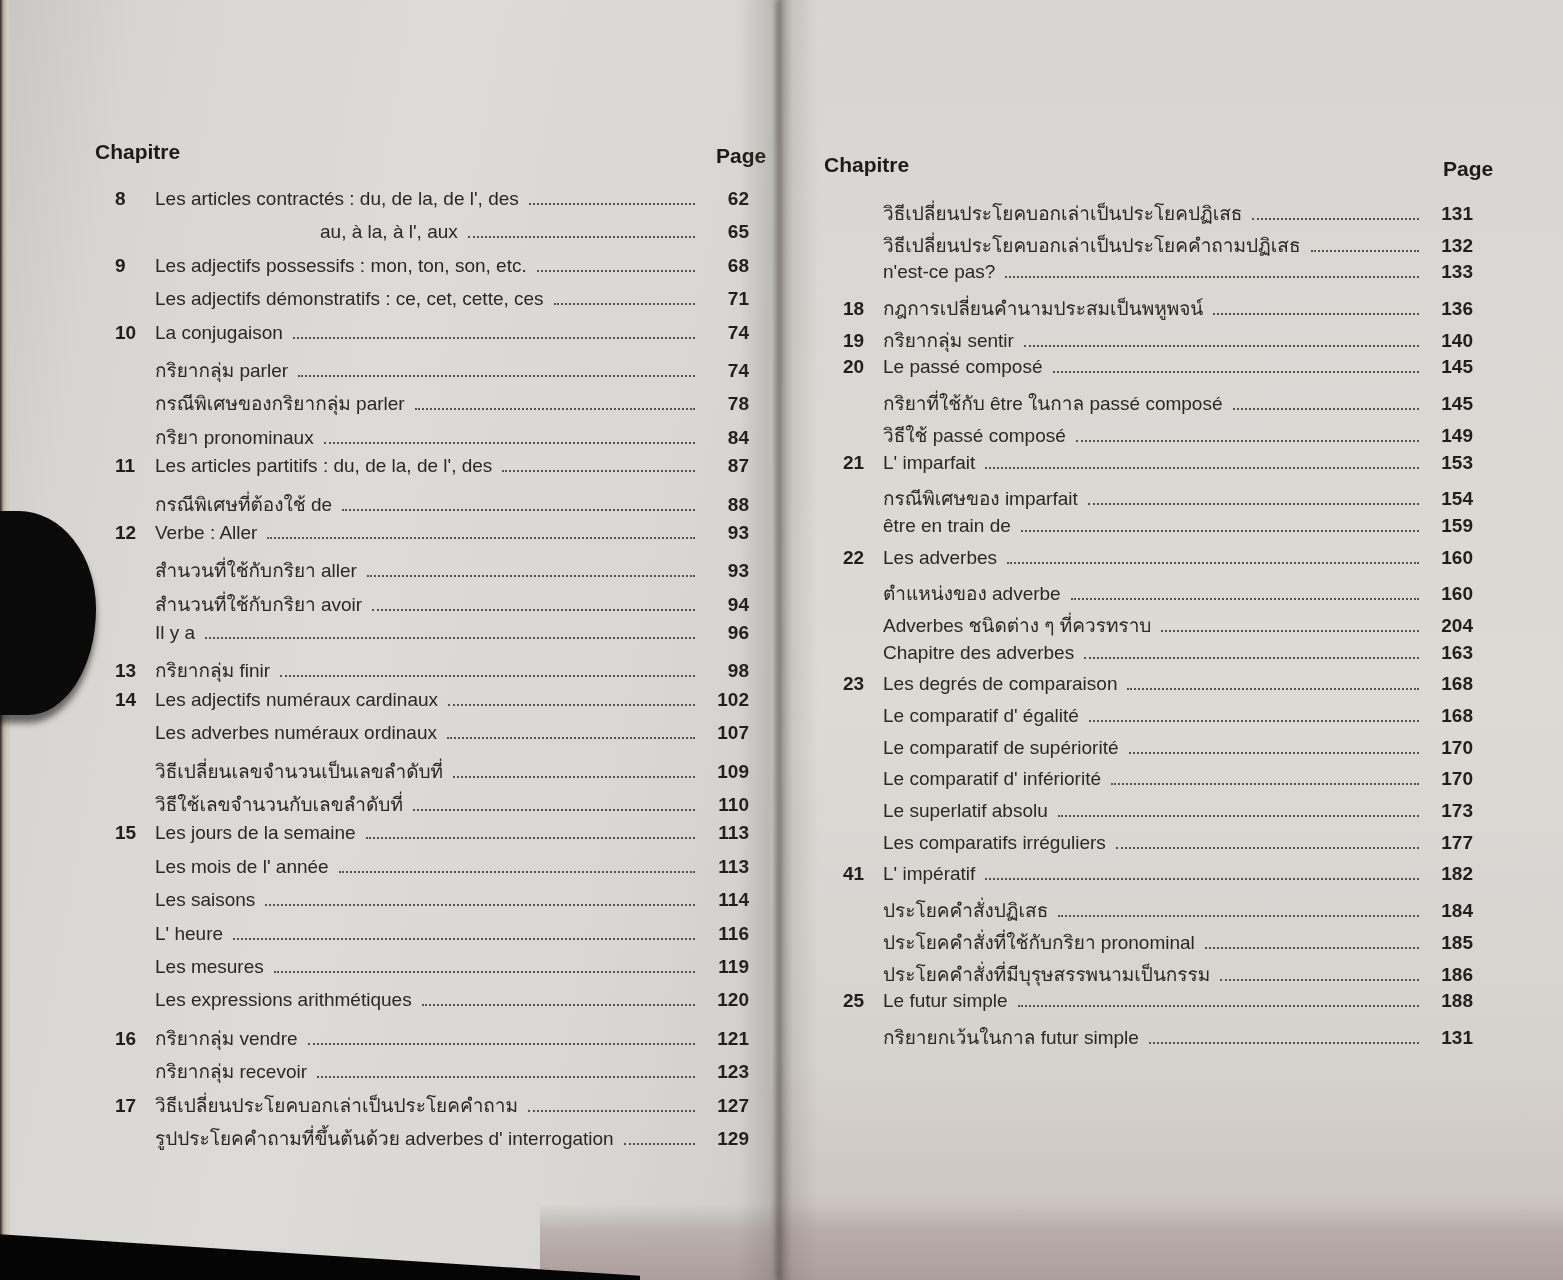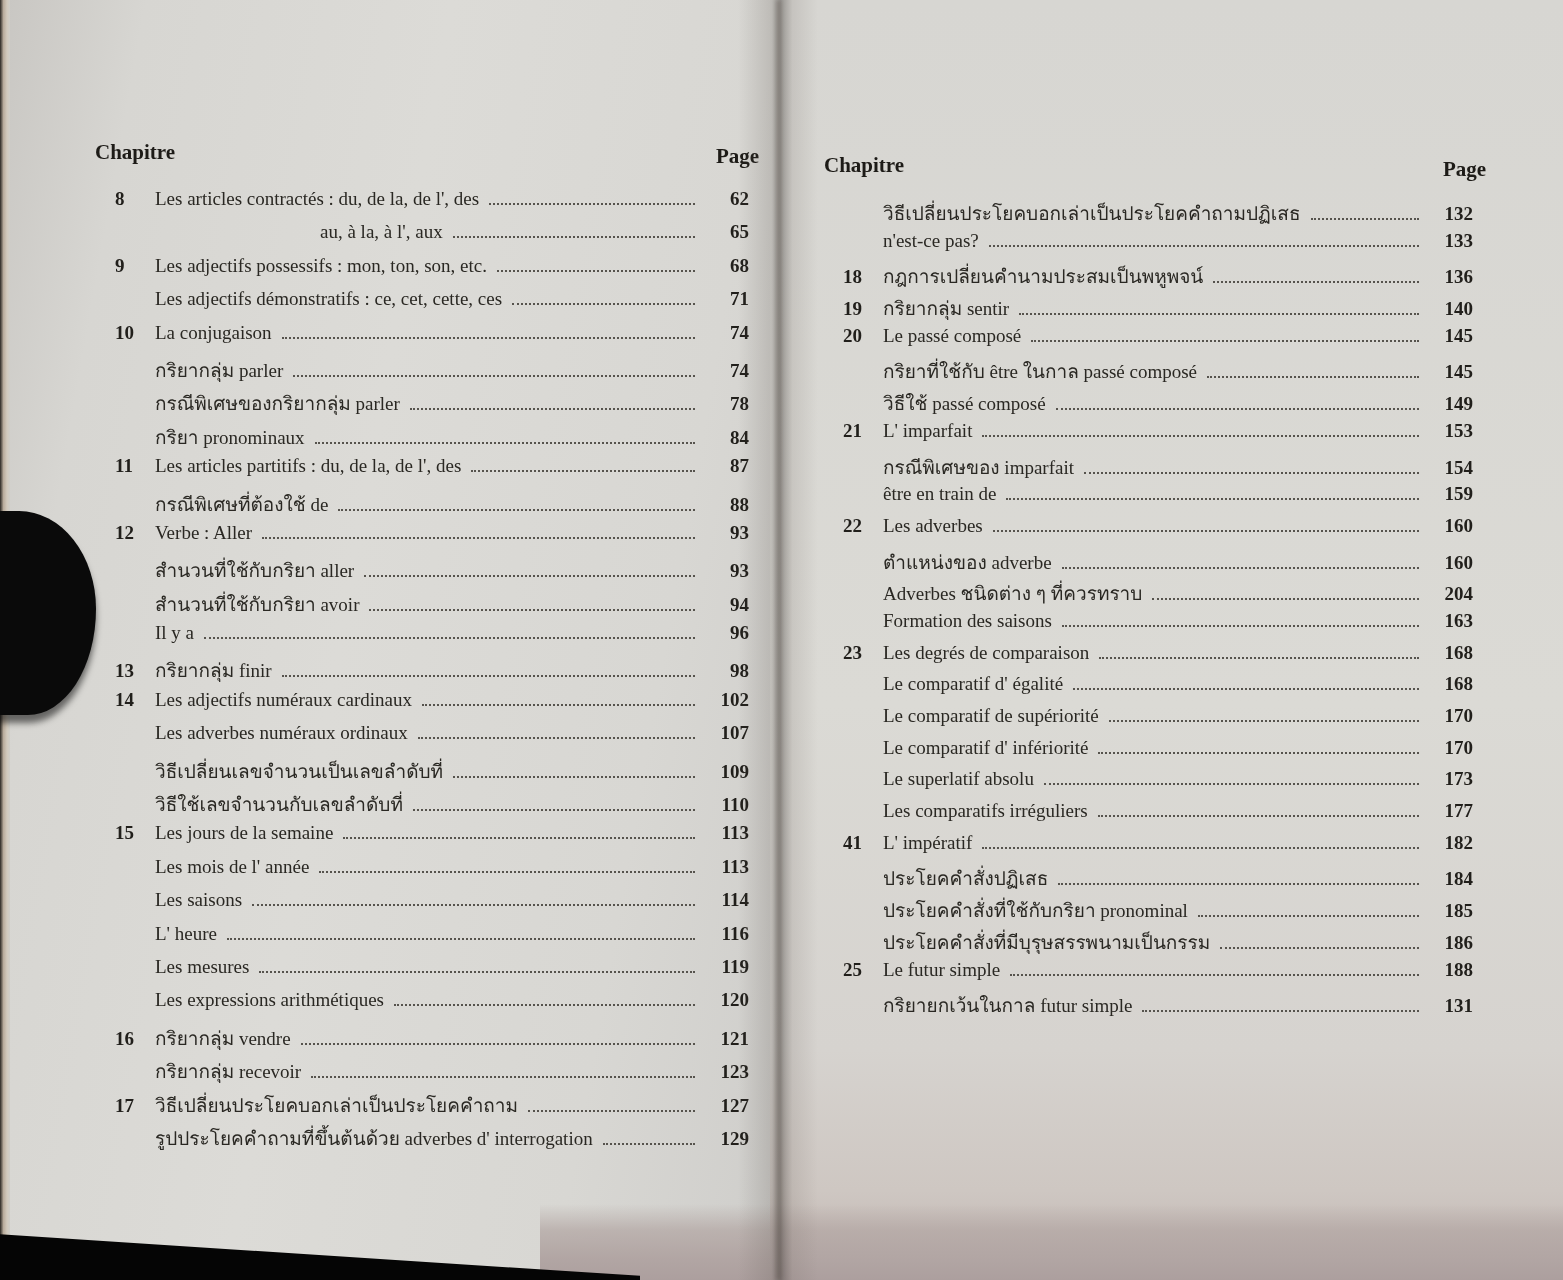--- a/index.html
+++ b/index.html
@@ -1,19 +1,19 @@
 <!DOCTYPE html>
 <html><head>
 <meta charset="utf-8">
 <style>
   html,body{margin:0;padding:0;background:#000;}
   .photo{
     position:relative;width:1563px;height:1280px;overflow:hidden;
     background:#060606;
-    font-family:Liberation Serif, serif;
+    font-family:Liberation Sans, sans-serif;
     color:#26241f;
   }
   
   .page{position:absolute;top:0;height:1280px;}
   .page-left{
     left:8px;width:762px;
     background:linear-gradient(100deg,#c9c7c3 0%,#d7d6d2 14%,#dcdbd7 45%,#d8d7d3 78%,#cfcecb 100%);
   }
   .page-right{
     left:770px;width:793px;
@@ -257,20 +257,26 @@
   </div>
       </div>
   </div>
 
   <div class="page page-right">
     <div class="hdr hdr-chap">Chapitre</div>
     <div class="hdr hdr-page">Page</div>
     <div class="toc" id="toc-right">
         <div class="row">
     <span class="num"></span>
+    <span class="title">วิธีเปลี่ยนประโยคบอกเล่าเป็นประโยคปฏิเสธ</span>
+    <span class="leader"></span>
+    <span class="pnum">131</span>
+  </div>
+        <div class="row">
+    <span class="num"></span>
     <span class="title">วิธีเปลี่ยนประโยคบอกเล่าเป็นประโยคคำถามปฏิเสธ</span>
     <span class="leader"></span>
     <span class="pnum">132</span>
   </div>
         <div class="row">
     <span class="num"></span>
     <span class="title">n'est-ce pas?</span>
     <span class="leader"></span>
     <span class="pnum">133</span>
   </div>
@@ -335,21 +341,21 @@
     <span class="pnum">160</span>
   </div>
         <div class="row">
     <span class="num"></span>
     <span class="title">Adverbes ชนิดต่าง ๆ ที่ควรทราบ</span>
     <span class="leader"></span>
     <span class="pnum">204</span>
   </div>
         <div class="row">
     <span class="num"></span>
-    <span class="title">Formation des saisons</span>
+    <span class="title">Chapitre des adverbes</span>
     <span class="leader"></span>
     <span class="pnum">163</span>
   </div>
         <div class="row">
     <span class="num">23</span>
     <span class="title">Les degrés de comparaison</span>
     <span class="leader"></span>
     <span class="pnum">168</span>
   </div>
         <div class="row">

